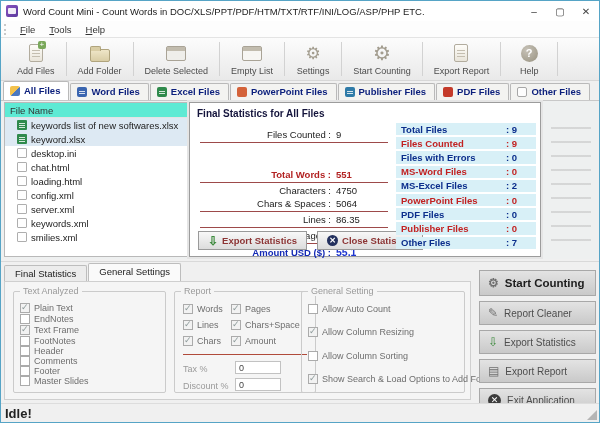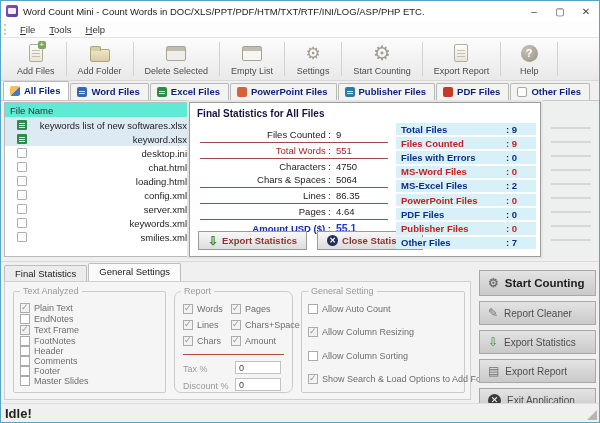--- a/index.html
+++ b/index.html
@@ -48,36 +48,36 @@
   .mi-pub { background:#2f7ba8; }
   .mi-pdf { background:#c43a2a; }
   .mi-plain { background:#fdfdfd; border:1px solid #a7a7a7; }
 
   
   .main { position:relative; height:158px; background:#eef0f0; }
   .grip-col { position:absolute; right:8px; top:14px; bottom:6px; width:40px;
       background:repeating-linear-gradient(#0000 0 12px,#bdbdbd 12px 14px); opacity:.5; }
   .filelist { position:absolute; left:3px; top:1px; width:184px; height:155px; background:#fff; border:1px solid #b9b9b9; font-size:9.5px; overflow:hidden; }
   .fl-header { height:15px; line-height:15px; padding-left:5px; color:#333; border-bottom:1px solid #e3e3e3; background:#5eead4; }
-  .fl-row { height:14px; display:flex; align-items:center; gap:4px; padding-left:12px; color:#222; white-space:nowrap;justify-content:space-between; }
+  .fl-row { height:14px; display:flex; align-items:center; gap:4px; padding-left:12px; color:#222; white-space:nowrap; }
   .fl-row[data-hl="true"] { background:#dde9f3; }
   .fico { width:10px; height:10px; border-radius:1px; flex:none; position:relative; }
   .fico-excel { background:#2f8a4c; } .fico-excel::after { content:""; position:absolute; left:2px; top:2px; right:2px; bottom:2px; background:repeating-linear-gradient(#0000 0 1px,#ffffffcc 1px 2px); }
   .fico-plain { background:#fefefe; border:1px solid #aeaeae; }
 
   
   .statpanel { position:absolute; left:188px; top:1px; width:352px; height:155px; background:#fff; border:1px solid #9c9c9c; box-shadow:0 0 0 2px #e5e5e5; }
   .sp-title { font-size:10px; font-weight:bold; color:#14143c; padding:5px 0 0 7px; }
   .sp-left { position:absolute; left:10px; top:24px; width:188px; }
   .stats-row { display:flex; align-items:center; border-bottom:1px solid #9d4a4a; padding:2px 0; font-size:9.5px; color:#222; }
   .stats-row:nth-child(3) { border-bottom:none; padding-bottom:0; }
   .stats-row:nth-child(7) { border-bottom:none; }
   .stats-row .lbl { flex:1; text-align:right; padding-right:5px; }
   .stats-row .val { width:52px; text-align:left; }
-  .stats-row[data-style="red"] { color:#b22222; font-weight:normal; }
+  .stats-row[data-style="red"] { color:#b22222; font-weight:bold;margin-top:24px; }
   .stats-row[data-style="blue"] .lbl { color:#1228b4; font-weight:bold; }
   .stats-row[data-style="blue"] .val { color:#1d35d0; font-weight:bold; font-size:10.5px; }
   .sp-buttons { position:absolute; left:8px; top:128px; display:flex; gap:10px; }
   .sp-btn { display:flex; align-items:center; gap:4px; height:19px; padding:0 9px; background:linear-gradient(#f8f8f8,#dcdcdc); border:1px solid #9a9a9a; font-size:9.5px; font-weight:bold; color:#8c3434; }
   .sv-ico { color:#3d8a3d; font-size:12px; line-height:1; }
   .cx-ico { width:11px; height:11px; border-radius:50%; background:#23305e; color:#fff; font-size:8px; line-height:11px; text-align:center; }
   .sp-right { position:absolute; left:206px; top:20px; width:140px; }
   .tc-row { display:flex; background:#d8f0f7; margin-bottom:2px; padding:1px 2px 1px 5px; font-size:9.5px; font-weight:bold; height:12.2px; align-items:center; }
   .tc-row:nth-child(odd) { color:#0b2e8c; }
   .tc-row:nth-child(even) { color:#c22222; }
@@ -86,21 +86,21 @@
 
   
   .bottom { position:absolute; left:0; top:260px; width:600px; height:143px; border-top:1px solid #d9d9d9; }
   .btabs { display:flex; padding-left:3px; height:19px; align-items:flex-end; }
   .btab { font-size:9.5px; color:#222; padding:2px 10px 3px; border:1px solid #bdbdbd; border-bottom:none; background:#ececec; border-radius:2px 2px 0 0; margin-right:1px; height:16px; }
   .btab.active { background:#fafafa; height:18px; position:relative; z-index:2; }
   .bpanel { position:absolute; left:3px; top:19px; width:467px; height:119px; background:#f5f5f5; border:1px solid #cfcfcf; }
   .group { position:absolute; border:1px solid #cbcbcb; border-radius:2px; }
   .group-title { position:absolute; top:-6px; left:6px; background:#f5f5f5; padding:0 3px; font-size:9px; color:#9a9a9a; }
   .g-text { left:8px; top:9px; width:153px; height:102px; }
-  .g-report { left:169px; top:9px; width:119px; height:102px;border-radius:7px; }
+  .g-report { left:169px; top:9px; width:142px; height:102px; }
   .g-general { left:296px; top:9px; width:164px; height:102px; }
   .cb { display:flex; align-items:center; gap:4px; font-size:9px; color:#6e6e6e; white-space:nowrap; }
   .box { width:10px; height:10px; border:1px solid #ababab; background:#fff; flex:none; position:relative; }
   .box[data-state="true"] { background:#f2f2f2; }
   .box[data-state="true"]::after { content:"✓"; position:absolute; left:0; top:-2px; font-size:9px; color:#8d9a9a; }
   .grid-2 { display:grid; grid-template-columns:1fr; }
   .g-text .grid-2 { grid-template-rows:repeat(4,1fr); padding:10px 2px 6px 6px; height:100%; }
   .g-report .grid-2 { grid-template-columns:48px 1fr; grid-auto-rows:16px; padding:9px 2px 0 8px; }
   .red-sep { height:1px; background:#b04a3a; margin:5px 8px 6px; }
   .taxrow { display:flex; align-items:flex-end; padding:0 8px; margin-bottom:4px; }

